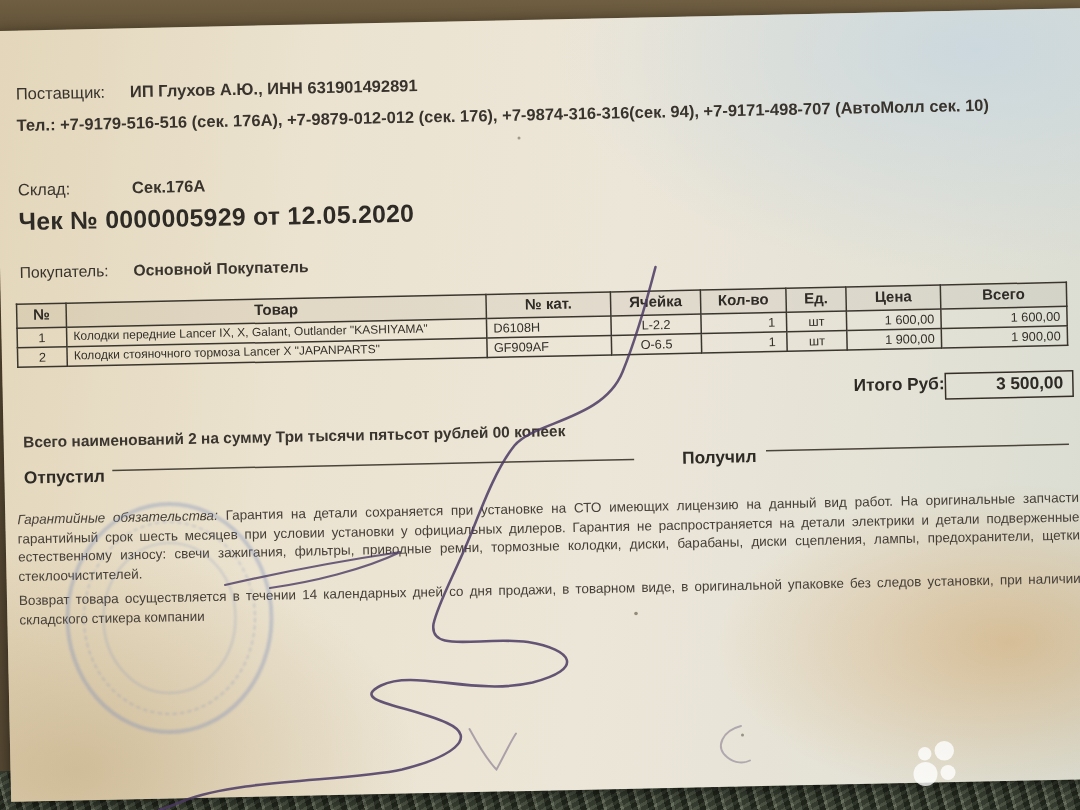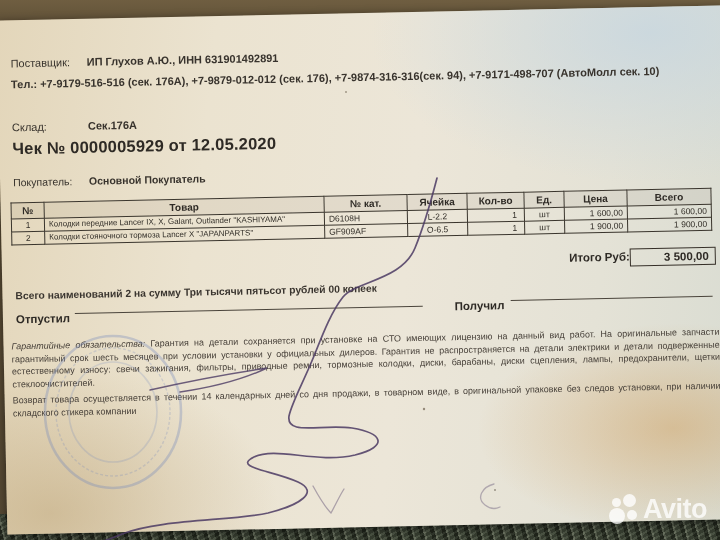--- a/index.html
+++ b/index.html
@@ -178,15 +178,14 @@
       </defs>
   </svg>
 
   <div class="watermark">
     <span class="wm-circles">
       <i class="wm-c1"></i>
         <i class="wm-c2"></i>
         <i class="wm-c3"></i>
         <i class="wm-c4"></i>
     </span>
-    <span class="wm-text">Avito</span>
   </div>
 </div>
 
 </body></html>

